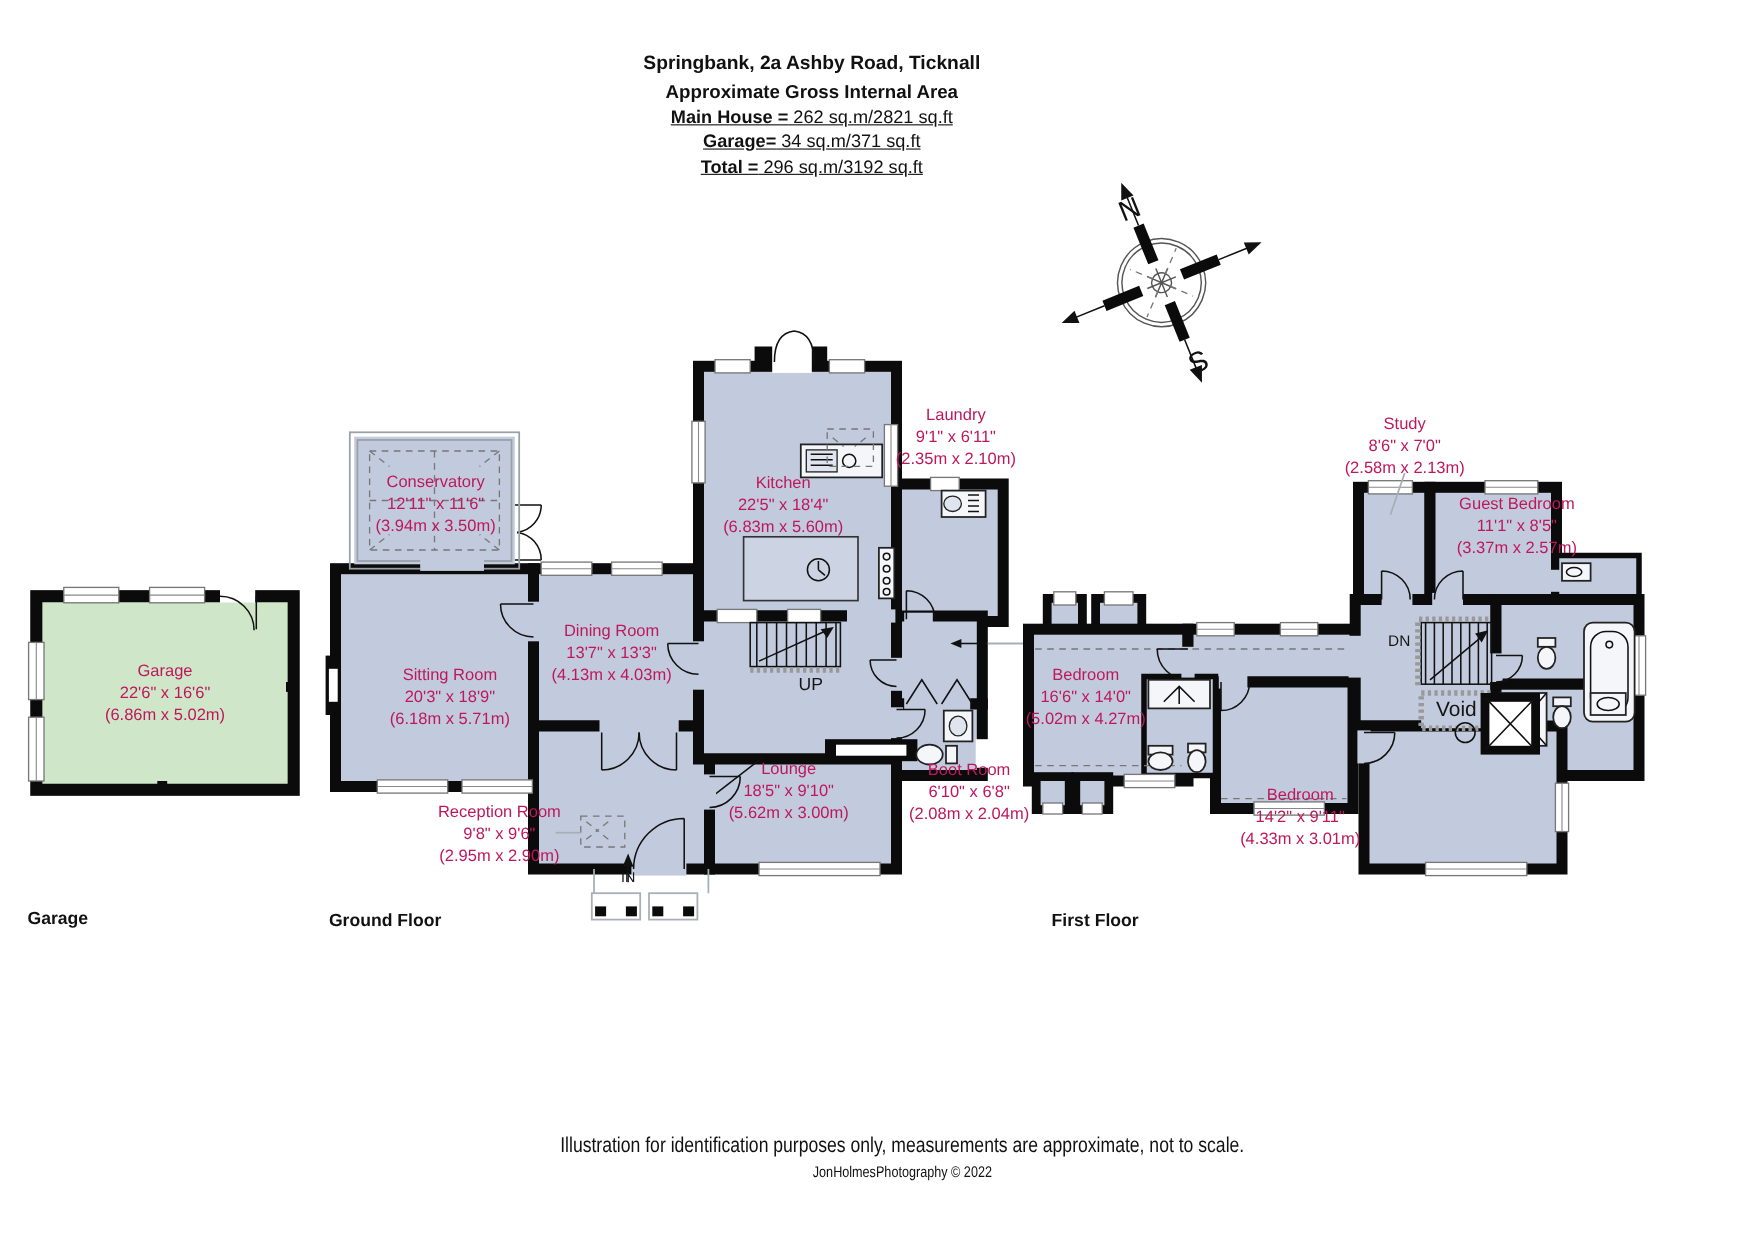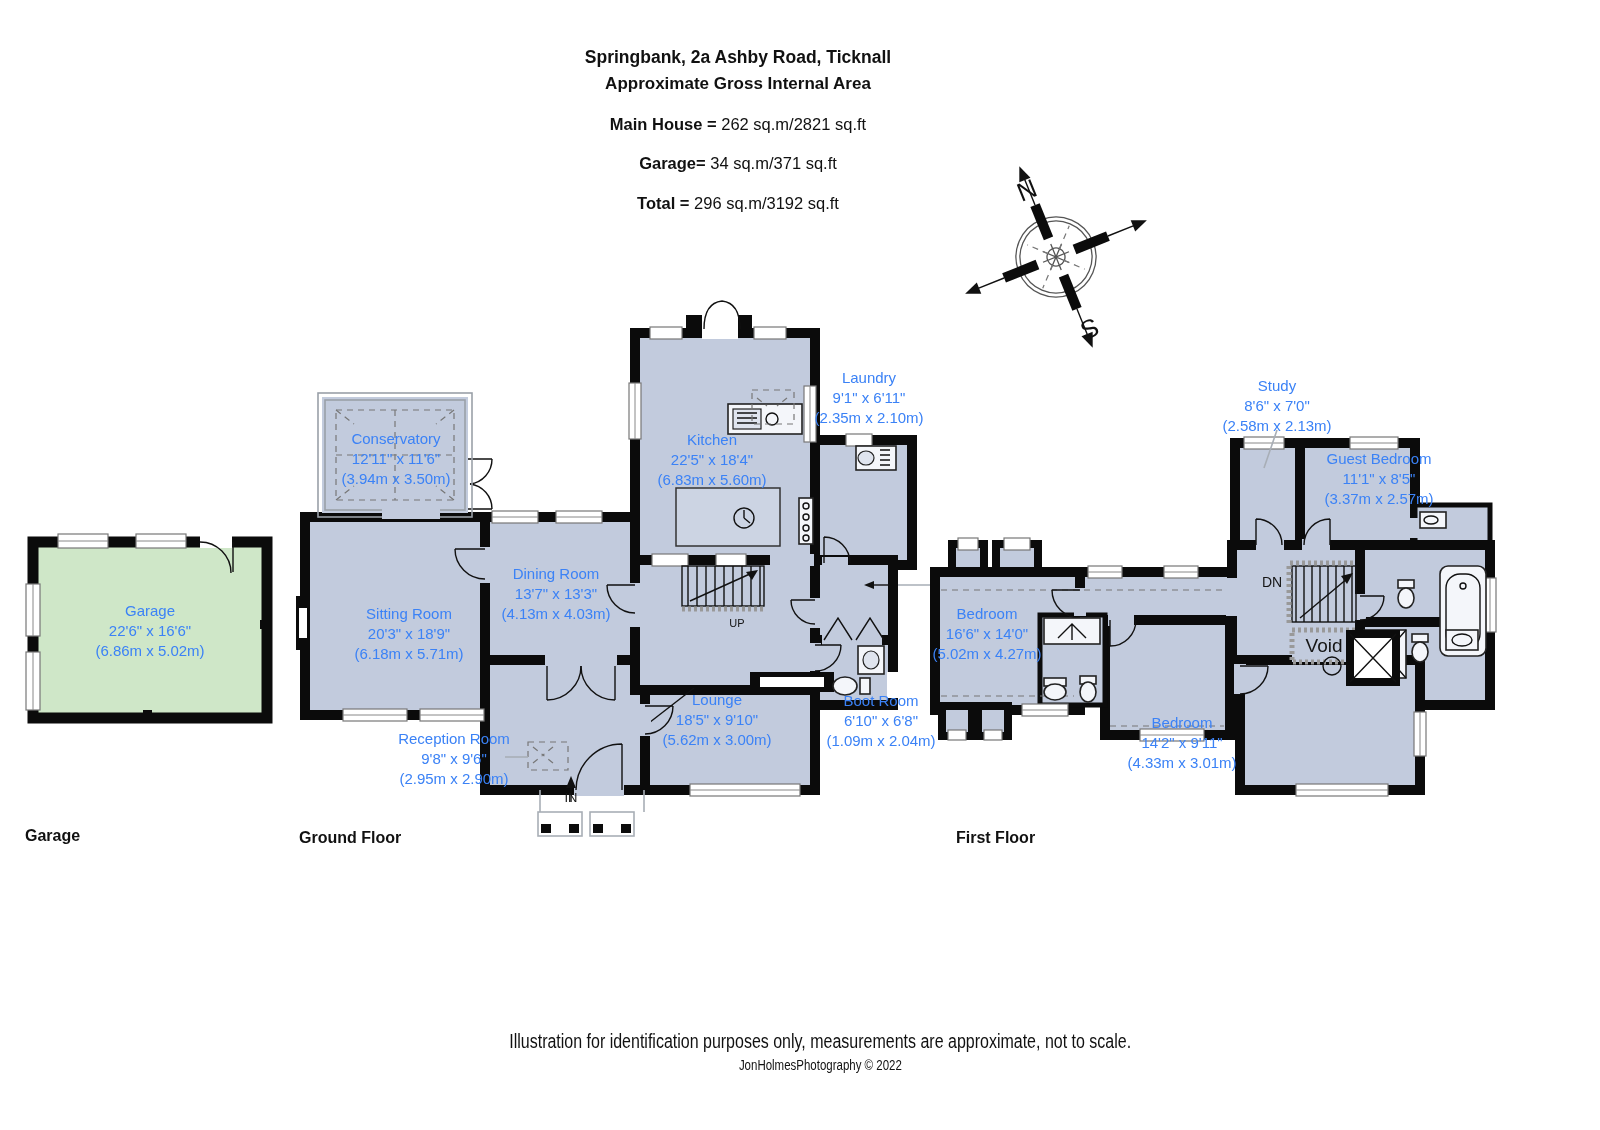--- a/index.html
+++ b/index.html
@@ -8,24 +8,24 @@
     --wall:#0b0b0b;
     --porch:#a8aeb6;
   }
   html,body{margin:0;padding:0;background:#fff;}
   .page{position:relative;width:1600px;height:1130px;background:#fff;overflow:hidden;
         font-family:"Liberation Sans","DejaVu Sans",sans-serif;color:#111;}
   .hdr{position:absolute;top:46px;left:738px;transform:translateX(-50%);
        text-align:center;line-height:1.32;white-space:nowrap;}
   .hdr .t1{font-size:17.5px;font-weight:bold;}
   .hdr .t2{font-size:17px;font-weight:bold;margin-top:4px;}
-  .hdr .al{font-size:16.5px;margin-top:18px;}
+  .hdr .al{font-size:16.5px;margin-top:1px;text-decoration:underline;}
   .room-label{position:absolute;transform:translate(-50%,-50%);text-align:center;
-              font-size:15px;line-height:1.34;white-space:nowrap;color:#3b82f6;}
-  .tag{position:absolute;transform:translate(-50%,-50%);font-size:11px;color:#151515;white-space:nowrap;}
+              font-size:15px;line-height:1.34;white-space:nowrap;color:#be185d;}
+  .tag{position:absolute;transform:translate(-50%,-50%);font-size:16px;color:#151515;white-space:nowrap;}
   .tag.void{font-size:19px;}
   .tag.dn{font-size:14px;}
   .tag.in{font-size:13px;}
   .cap{position:absolute;font-weight:bold;font-size:16px;color:#111;white-space:nowrap;}
   .footerline{position:absolute;left:0;width:100%;text-align:center;margin-left:20px;}
   .f1{top:1030px;font-size:19.5px;}
   .f2{top:1057px;font-size:14px;}
   .cond{display:inline-block;transform:scaleX(0.82);transform-origin:center;}
   svg.plan{position:absolute;left:0;top:0;}
   svg text{font-family:inherit;fill:#111;}
@@ -417,21 +417,21 @@
       <div>(2.95m x 2.90m)</div>
   </div>
   <div class="room-label" style="left:717px;top:720px">
     <div>Lounge</div>
       <div>18'5" x 9'10"</div>
       <div>(5.62m x 3.00m)</div>
   </div>
   <div class="room-label" style="left:881px;top:721px">
     <div>Boot Room</div>
       <div>6'10" x 6'8"</div>
-      <div>(1.09m x 2.04m)</div>
+      <div>(2.08m x 2.04m)</div>
   </div>
   <div class="room-label" style="left:987px;top:634px">
     <div>Bedroom</div>
       <div>16'6" x 14'0"</div>
       <div>(5.02m x 4.27m)</div>
   </div>
   <div class="room-label" style="left:1277px;top:406px">
     <div>Study</div>
       <div>8'6" x 7'0"</div>
       <div>(2.58m x 2.13m)</div>

